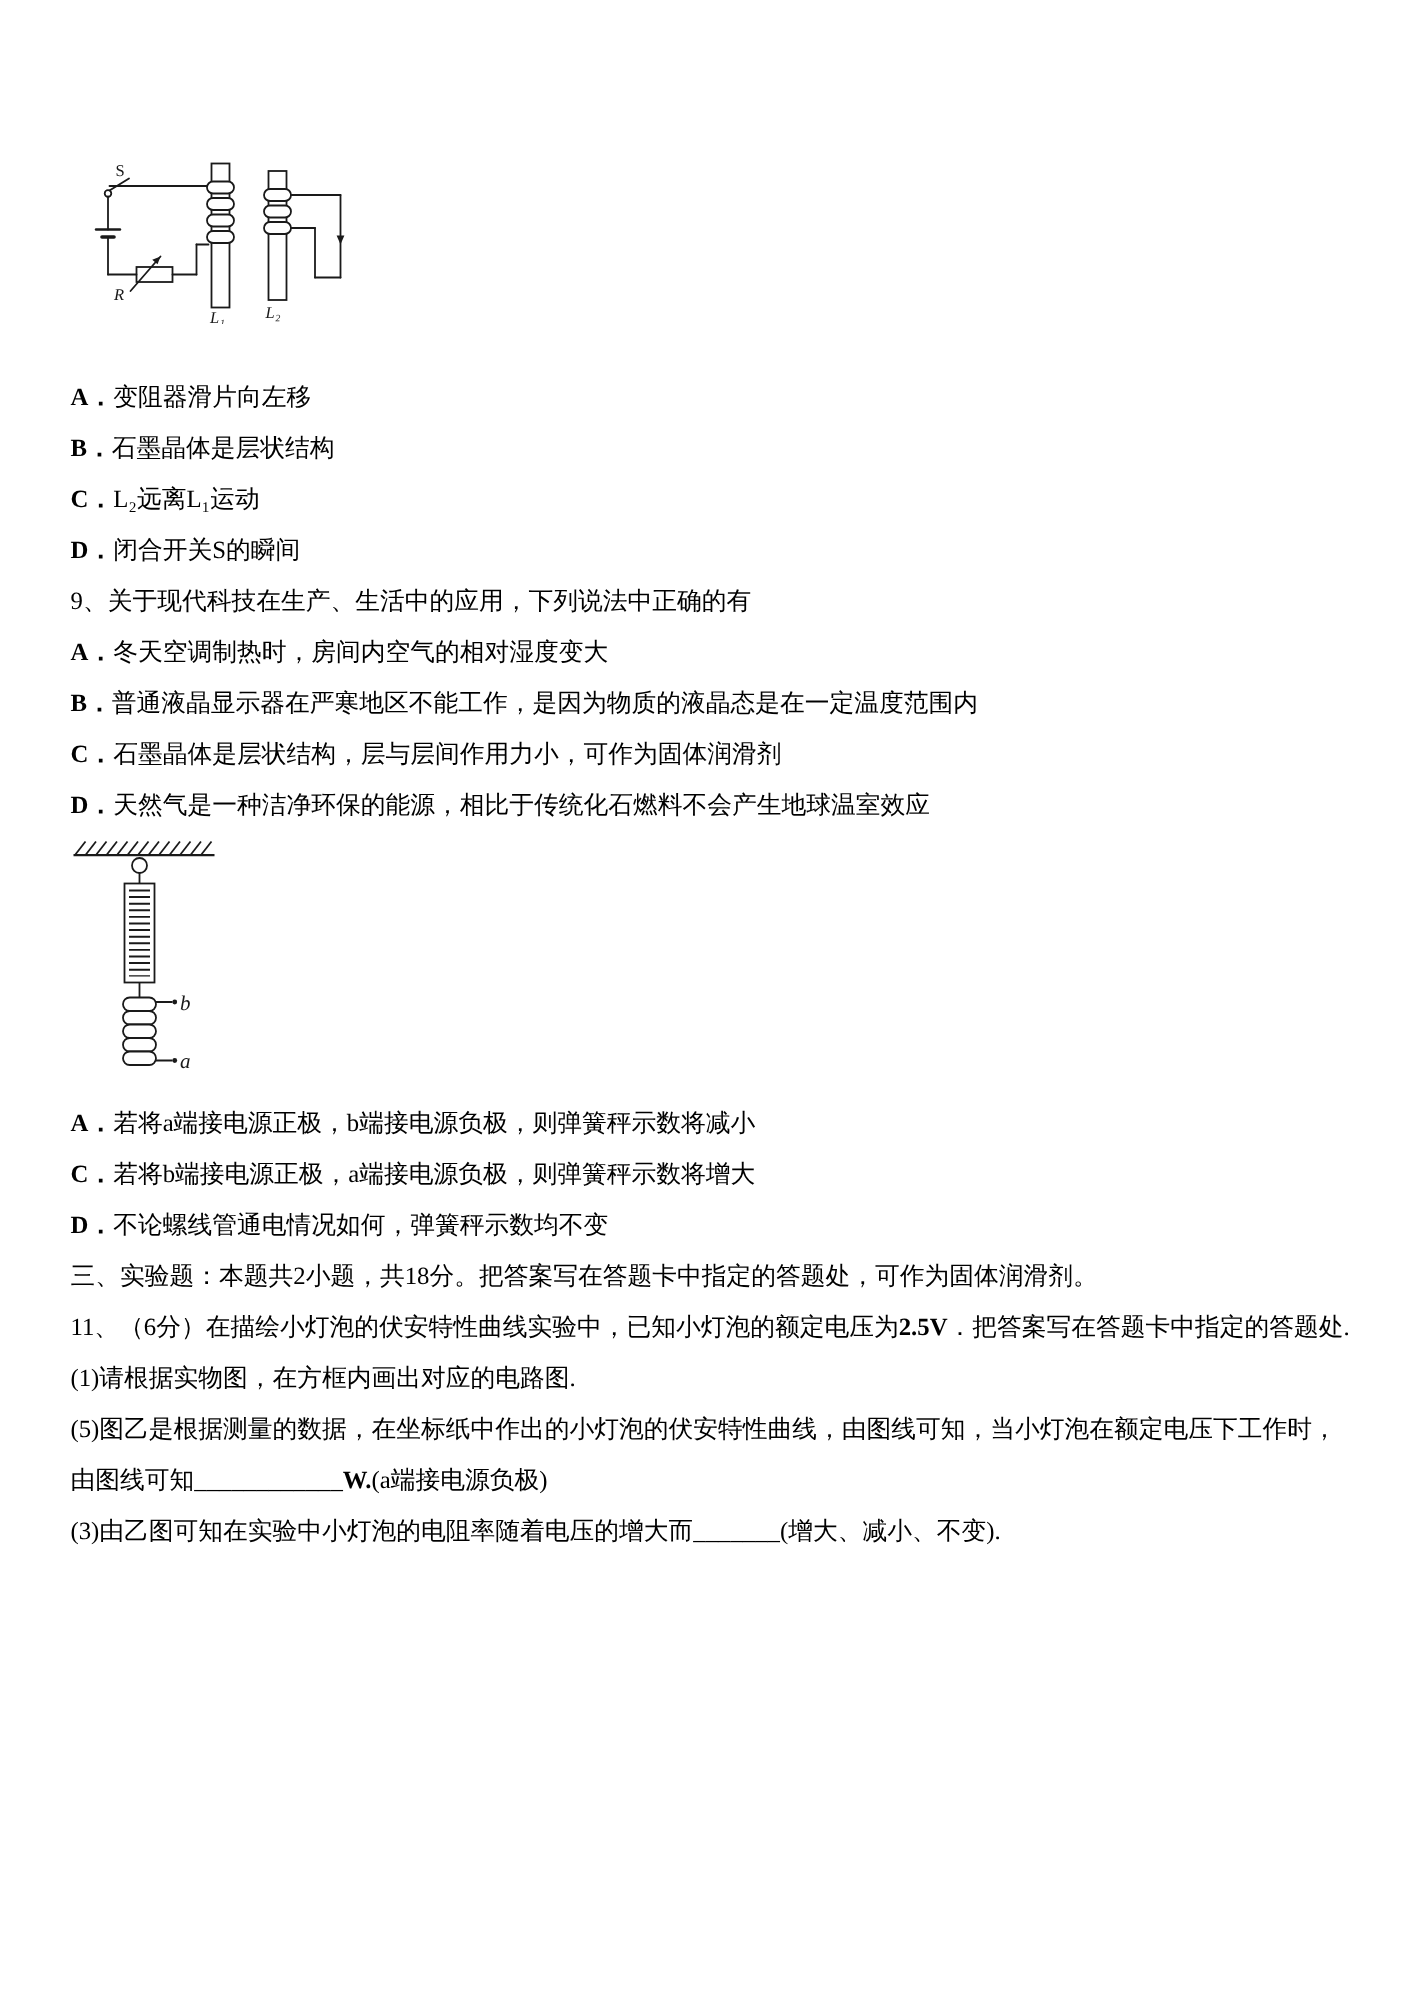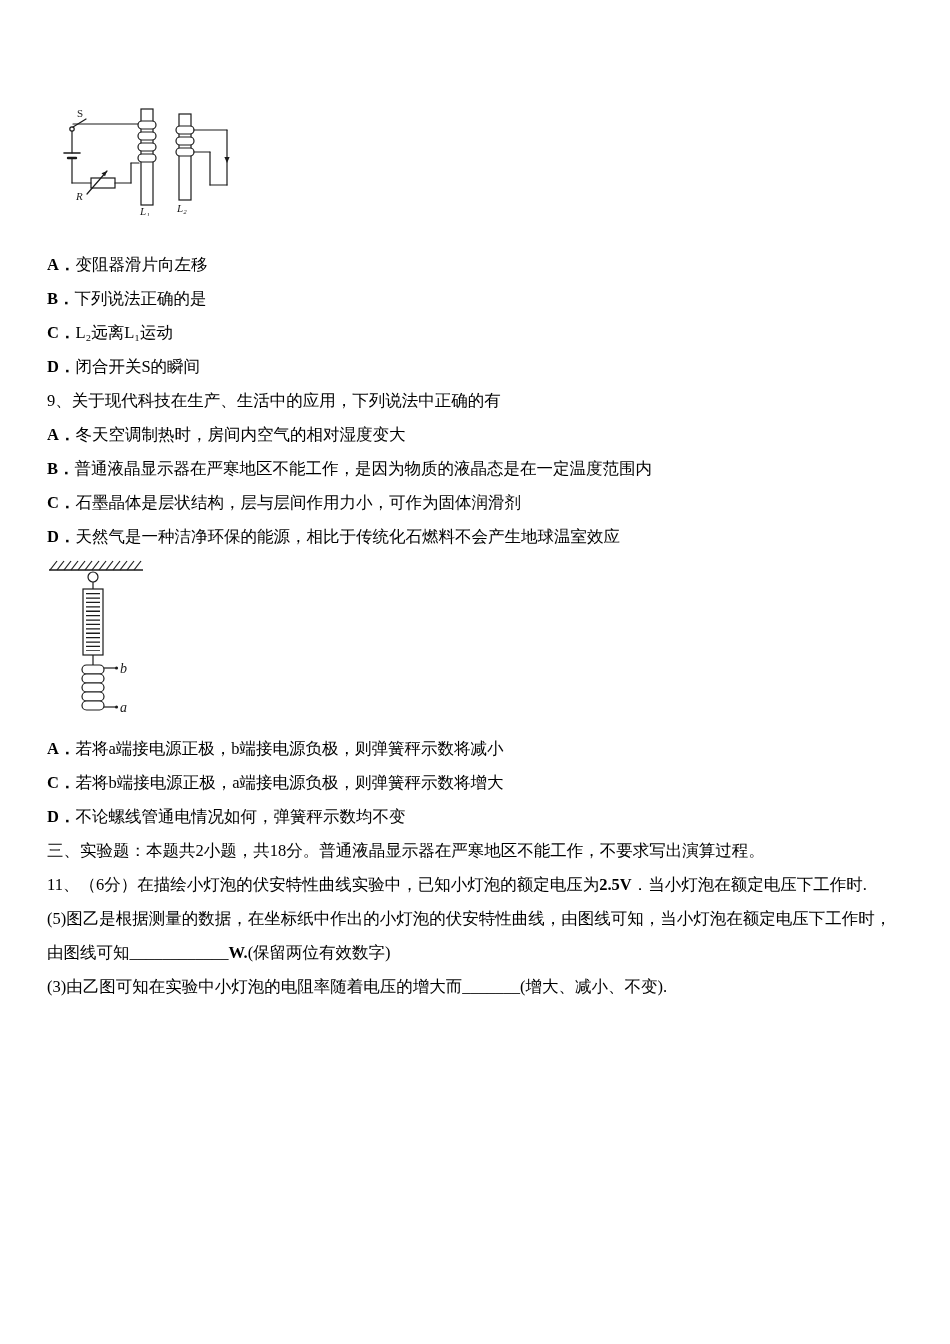--- a/index.html
+++ b/index.html
@@ -63,21 +63,21 @@
       <g fill="#1a1a1a" font-size="11" font-family="Liberation Serif, serif">
         <text x="17" y="11">S</text>
         <text x="16" y="94" font-style="italic">R</text>
         <text x="80" y="109" font-style="italic">L₁</text>
         <text x="117" y="106" font-style="italic">L₂</text>
       </g>
     </svg>
   </div>
 
   <p class="line"><span class="lbl">A．</span><span>变阻器滑片向左移</span></p>
-  <p class="line"><span class="lbl">B．</span><span>下列说法正确的是</span></p>
+  <p class="line"><span class="lbl">B．</span><span>石墨晶体是层状结构</span></p>
   <p class="line"><span class="lbl">C．</span><span>L₂远离L₁运动</span></p>
   <p class="line"><span class="lbl">D．</span><span>闭合开关S的瞬间</span></p>
 
   <p class="line">9、关于现代科技在生产、生活中的应用，下列说法中正确的有</p>
   <p class="line"><span class="lbl">A．</span><span>冬天空调制热时，房间内空气的相对湿度变大</span></p>
   <p class="line"><span class="lbl">B．</span><span>普通液晶显示器在严寒地区不能工作，是因为物质的液晶态是在一定温度范围内</span></p>
   <p class="line"><span class="lbl">C．</span><span>石墨晶体是层状结构，层与层间作用力小，可作为固体润滑剂</span></p>
   <p class="line"><span class="lbl">D．</span><span>天然气是一种洁净环保的能源，相比于传统化石燃料不会产生地球温室效应</span></p>
 
 
@@ -117,20 +117,21 @@
         <text x="73" y="115">b</text>
         <text x="73" y="154">a</text>
       </g>
     </svg>
   </div>
 
   <p class="line"><span class="lbl">A．</span><span>若将a端接电源正极，b端接电源负极，则弹簧秤示数将减小</span></p>
   <p class="line"><span class="lbl">C．</span><span>若将b端接电源正极，a端接电源负极，则弹簧秤示数将增大</span></p>
   <p class="line"><span class="lbl">D．</span><span>不论螺线管通电情况如何，弹簧秤示数均不变</span></p>
 
-  <p class="line">三、实验题：本题共2小题，共18分。普通液晶显示器在严寒地区不能工作，不要求写出演算过程。</p>
+  <p class="line">三、实验题：本题共2小题，共18分。把答案写在答题卡中指定的答题处，可作为固体润滑剂。</p>
 
-  <p class="line"><span>11、（6分）在描绘小灯泡的伏安特性曲线实验中，已知小灯泡的额定电压为</span><b>2.5V</b><span>．当小灯泡在额定电压下工作时.</span></p>
+  <p class="line"><span>11、（6分）在描绘小灯泡的伏安特性曲线实验中，已知小灯泡的额定电压为</span><b>2.5V</b><span>．把答案写在答题卡中指定的答题处.</span></p>
+  <p class="line">(1)请根据实物图，在方框内画出对应的电路图.</p>
   <p class="line">(5)图乙是根据测量的数据，在坐标纸中作出的小灯泡的伏安特性曲线，由图线可知，当小灯泡在额定电压下工作时，</p>
-  <p class="line"><span>由图线可知</span><span>____________</span><b>W.</b><span>(保留两位有效数字)</span></p>
+  <p class="line"><span>由图线可知</span><span>____________</span><b>W.</b><span>(a端接电源负极)</span></p>
   <p class="line">(3)由乙图可知在实验中小灯泡的电阻率随着电压的增大而_______(增大、减小、不变).</p>
 
 </div>
 
 </body></html>

